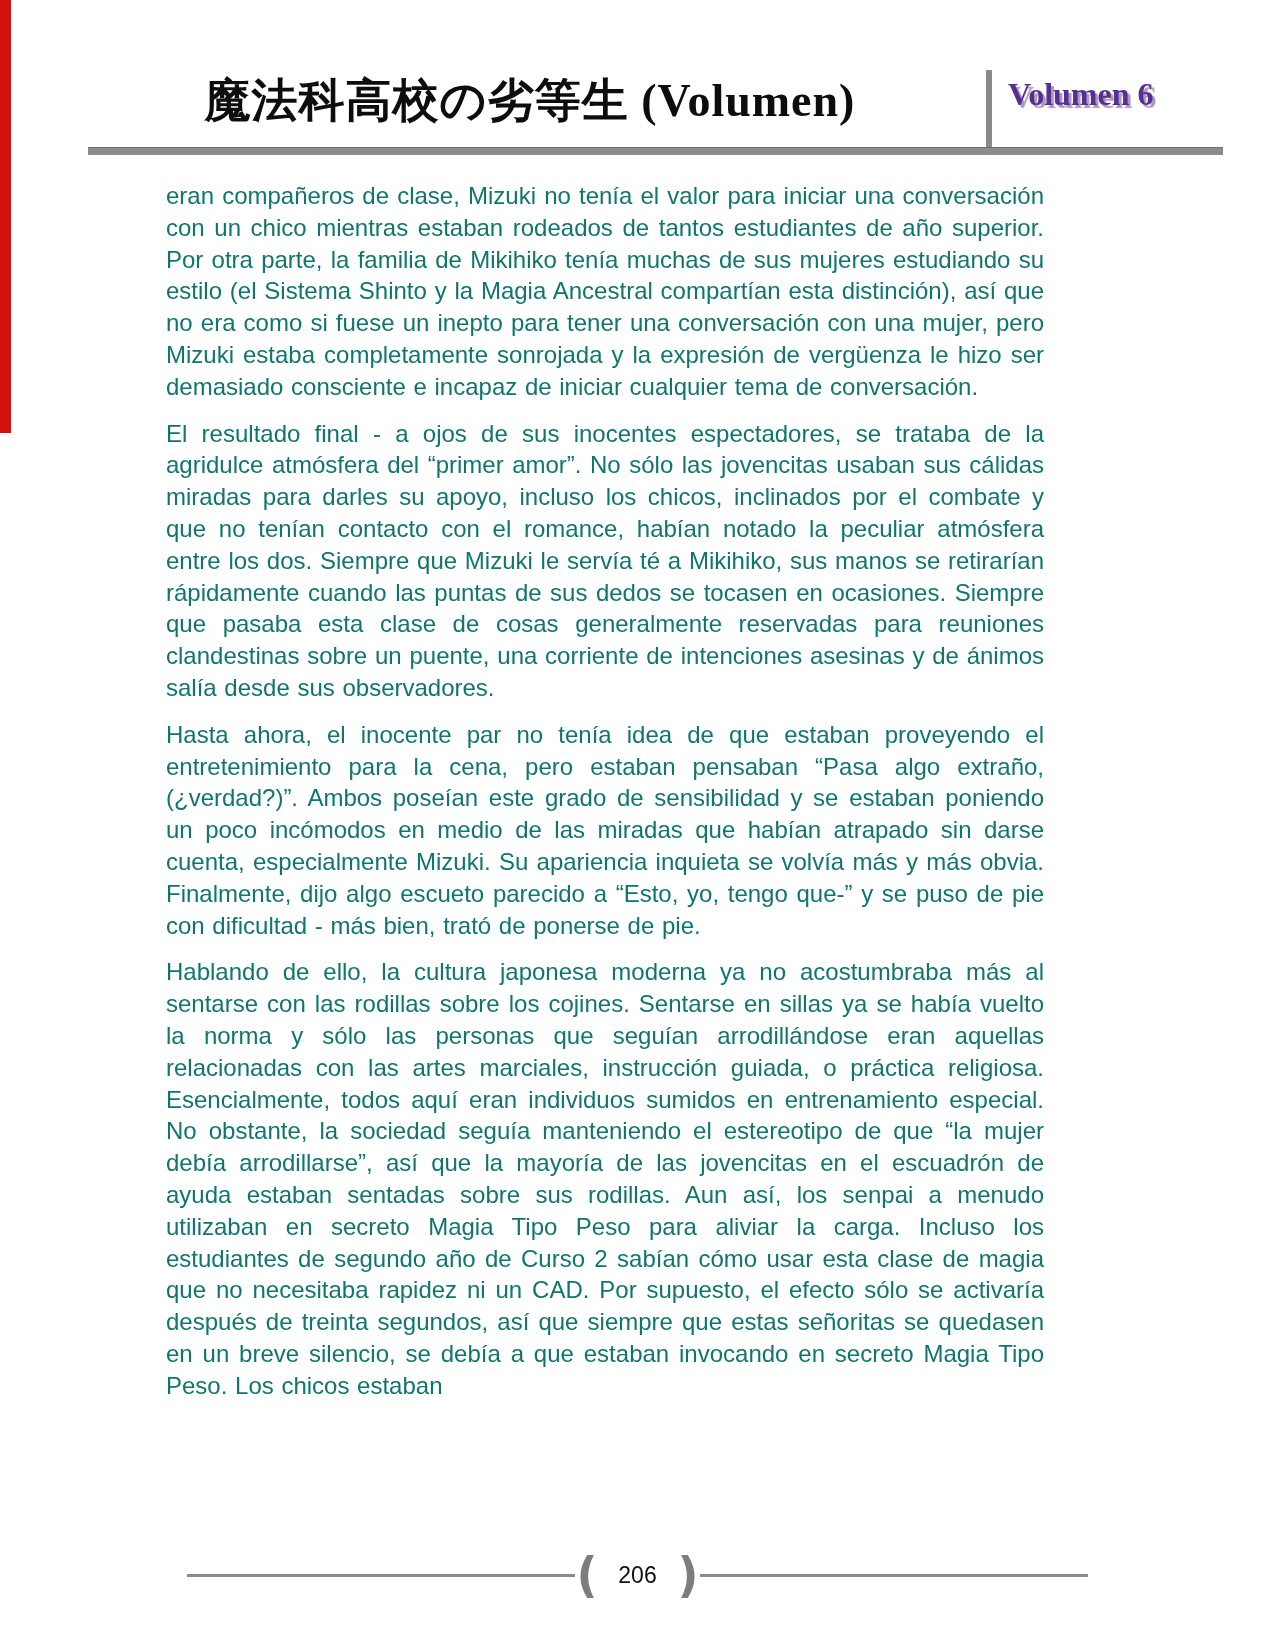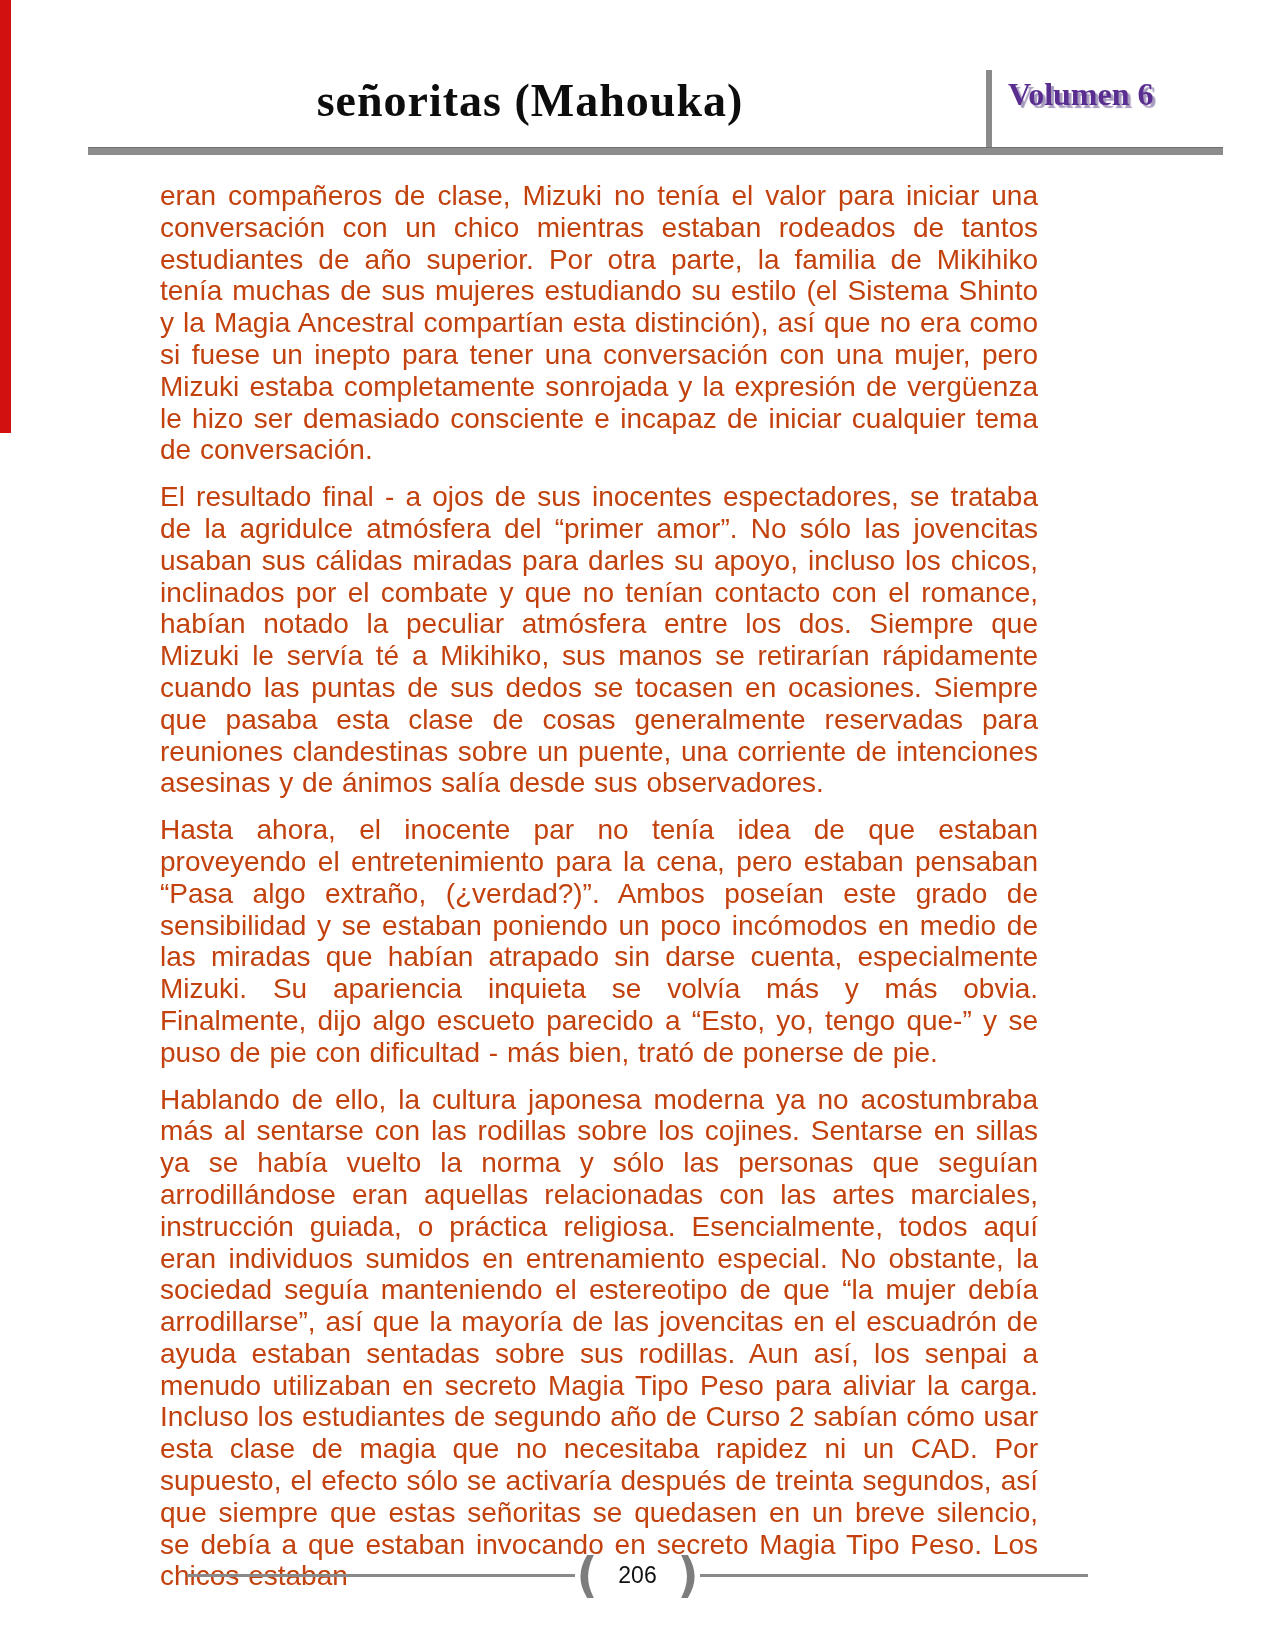--- a/index.html
+++ b/index.html
@@ -65,27 +65,27 @@
     top: 147px;
     width: 1135px;
     height: 7px;
     background: #8c8c8c;
     border-top: 1px solid #6f6f6f;
   }
 
   
   .body-text {
     position: absolute;
-    left: 160px;
+    left: 166px;
     top: 180px;
     width: 878px;
     font-family: "Liberation Sans", sans-serif;
-    font-size: 28px;
+    font-size: 24px;
     line-height: 31.8px;
-    color: #c2410c;
+    color: #0f766e;
     text-align: justify;
   }
   .body-text p {
     margin: 0 0 15px 0;
     word-spacing: 1px;
   }
   .body-text p:last-child { margin-bottom: 0; }
 
   
   .footer {
@@ -123,21 +123,21 @@
     color: #111111;
     min-width: 52px;
     text-align: center;
   }
 </style>
 </head>
 <body>
 
 <div class="edge-marker"></div>
 
-<div class="doc-title">señoritas (Mahouka)</div>
+<div class="doc-title">魔法科高校の劣等生 (Volumen)</div>
 
 <div class="header-divider"></div>
 
 <div class="volume-badge">Volumen 6</div>
 
 <div class="header-rule"></div>
 
 <div class="body-text">
   <p>eran compañeros de clase, Mizuki no tenía el valor para iniciar una conversación con un chico mientras estaban rodeados de tantos estudiantes de año superior. Por otra parte, la familia de Mikihiko tenía muchas de sus mujeres estudiando su estilo (el Sistema Shinto y la Magia Ancestral compartían esta distinción), así que no era como si fuese un inepto para tener una conversación con una mujer, pero Mizuki estaba completamente sonrojada y la expresión de vergüenza le hizo ser demasiado consciente e incapaz de iniciar cualquier tema de conversación.</p>
   <p>El resultado final - a ojos de sus inocentes espectadores, se trataba de la agridulce atmósfera del “primer amor”. No sólo las jovencitas usaban sus cálidas miradas para darles su apoyo, incluso los chicos, inclinados por el combate y que no tenían contacto con el romance, habían notado la peculiar atmósfera entre los dos. Siempre que Mizuki le servía té a Mikihiko, sus manos se retirarían rápidamente cuando las puntas de sus dedos se tocasen en ocasiones. Siempre que pasaba esta clase de cosas generalmente reservadas para reuniones clandestinas sobre un puente, una corriente de intenciones asesinas y de ánimos salía desde sus observadores.</p>

